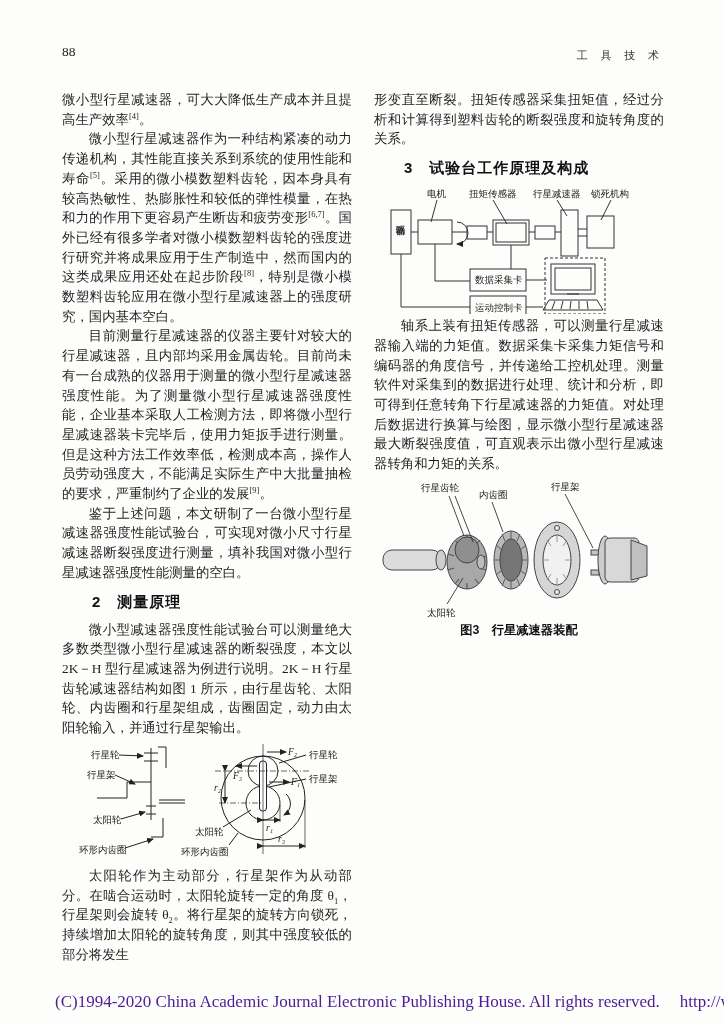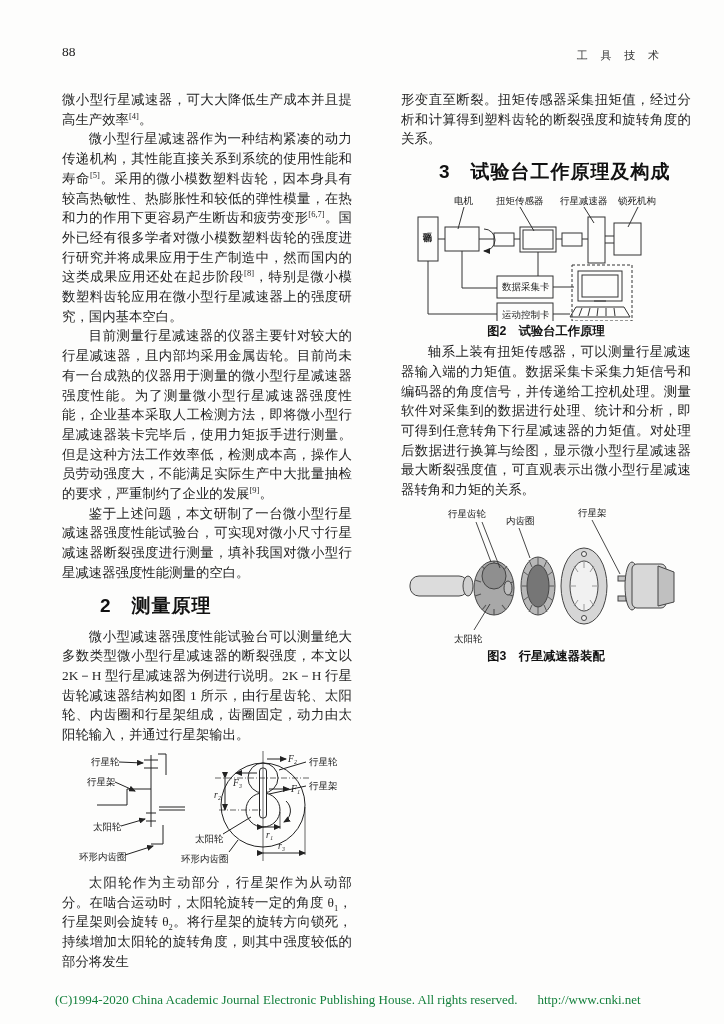--- a/index.html
+++ b/index.html
@@ -9,31 +9,31 @@
     margin:0 auto;
     background:#fdfdfc;
     font-family:"Liberation Serif","DejaVu Serif",serif;
     color:#1f1f1f;
     overflow:hidden;
   }
   .page-number{position:absolute;left:62px;top:44px;font-size:13.5px;color:#222;}
   .journal-name{position:absolute;right:60px;top:48px;font-size:11px;letter-spacing:5px;color:#333;}
   .col{position:absolute;top:90px;width:290px;}
   .col-left{left:62px;}
-  .col-right{left:374px;margin-left:27px;}
+  .col-right{left:374px;}
   .col p{
     margin:0;font-size:13.4px;line-height:19.7px;
     text-align:justify;text-justify:inter-ideograph;
     word-break:break-all;
   }
   .col p.indent{text-indent:2em;}
   .col p sup{font-size:8.5px;line-height:0;}
   .col p sub{font-size:8.5px;line-height:0;}
   h2.sec{
-    margin:10px 0 8px 0;font-size:19px;font-weight:bold;
+    margin:10px 0 8px 0;font-size:15px;font-weight:bold;
     font-family:"Liberation Sans","DejaVu Sans",sans-serif;
     text-indent:2em;letter-spacing:1px;color:#111;
   }
   h3.subsec{
     margin:7px 0 5px 0;font-size:13.6px;font-weight:bold;
     font-family:"Liberation Sans","DejaVu Sans",sans-serif;
     text-indent:1.6em;color:#111;
   }
   figure{margin:4px 0 2px 0;}
   figcaption{
@@ -42,21 +42,21 @@
     margin-top:2px;color:#111;
   }
   svg{display:block;margin:0 auto;}
   svg text{
     font-family:"Liberation Sans","DejaVu Sans",sans-serif;
     font-size:9.5px;fill:#1a1a1a;
   }
   svg text.math{font-family:"Liberation Serif","DejaVu Serif",serif;font-style:italic;font-size:9.5px;}
   .footer{
     position:absolute;left:55px;top:992px;width:640px;
-    font-size:13px;color:#15803d;display:flex;gap:20px;white-space:nowrap;
+    font-size:17px;color:#4c1d95;display:flex;gap:20px;white-space:nowrap;
   }
 </style>
 </head>
 <body>
 
 <div class="page">
 
   <div class="page-number">88</div>
   <div class="journal-name">工 具 技 术</div>
 
@@ -211,21 +211,20 @@
           <line x1="212" y1="115" x2="213" y2="123"></line>
         </g>
         <text x="52" y="11">电机</text>
         <text x="94" y="11">扭矩传感器</text>
         <text x="158" y="11">行星减速器</text>
         <text x="216" y="11">锁死机构</text>
         <text x="26" y="32" style="writing-mode:vertical-rl;text-orientation:upright;">驱动器</text>
         <text x="100" y="97">数据采集卡</text>
         <text x="100" y="125">运动控制卡</text>
       </svg>
-      <figcaption>图2　试验台工作原理</figcaption>
     </figure>
 
     <p class="indent">轴系上装有扭矩传感器，可以测量行星减速器输入端的力矩值。数据采集卡采集力矩信号和编码器的角度信号，并传递给工控机处理。测量软件对采集到的数据进行处理、统计和分析，即可得到任意转角下行星减速器的力矩值。对处理后数据进行换算与绘图，显示微小型行星减速器最大断裂强度值，可直观表示出微小型行星减速器转角和力矩的关系。</p>
 
     <figure>
       <svg width="280" height="142" viewBox="0 0 280 142">
         <g stroke="#444" stroke-width="1">
 
           <rect x="4" y="72" width="58" height="20" rx="9" fill="#dcdcdc"></rect>
           <ellipse cx="62" cy="82" rx="5" ry="10" fill="#cfcfcf"></ellipse>

